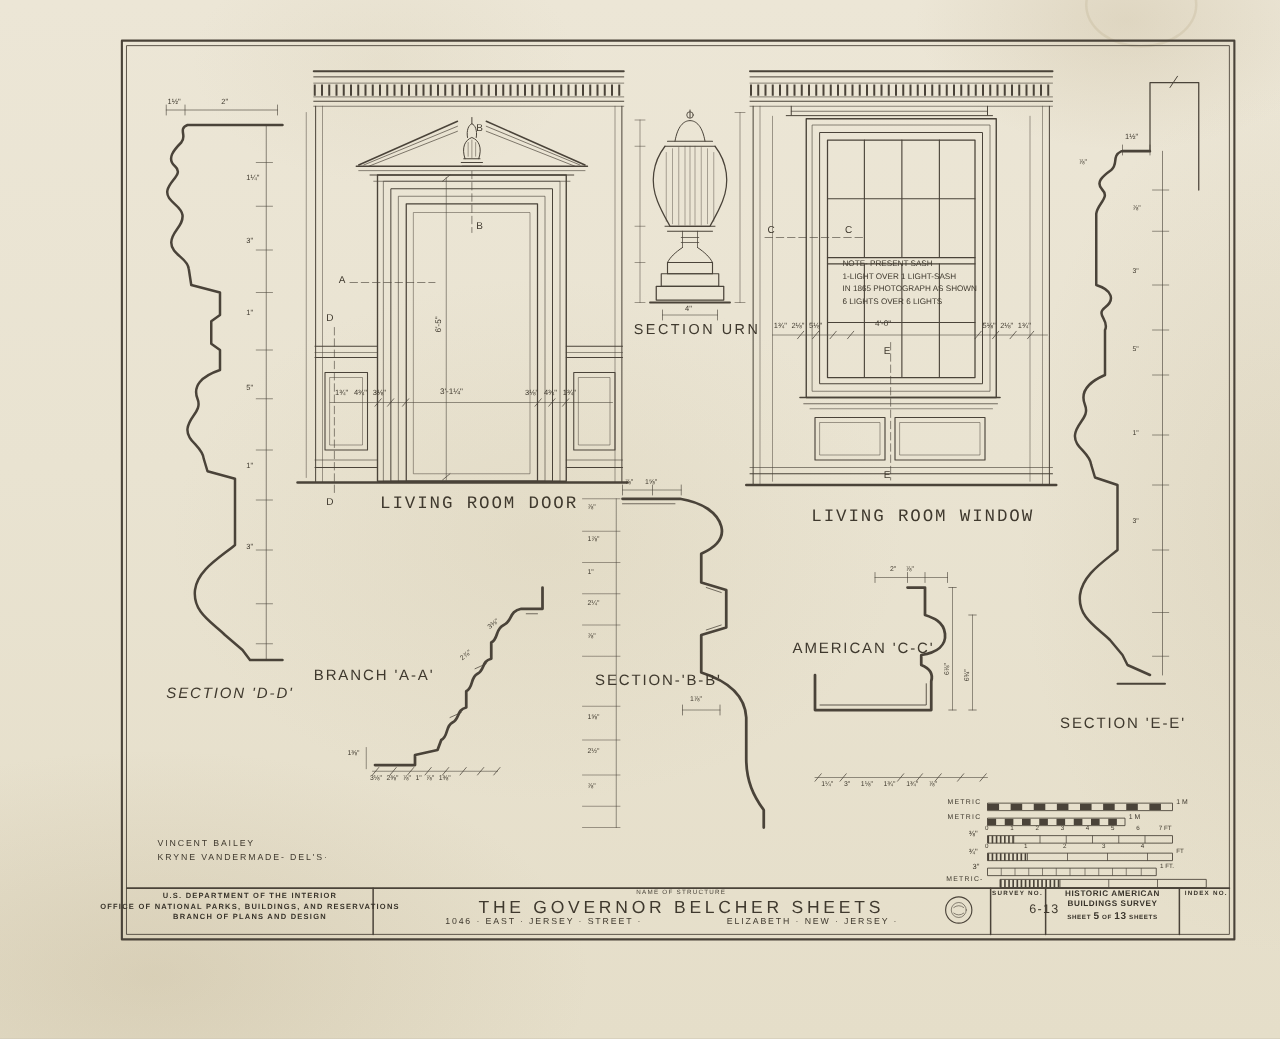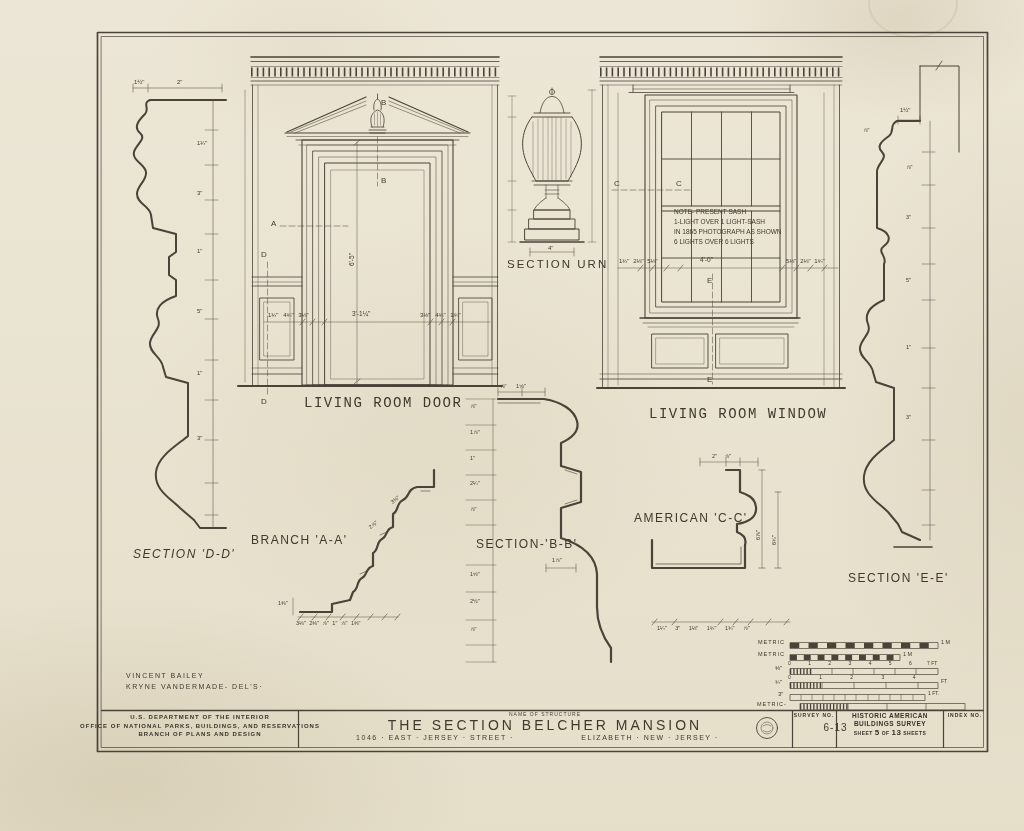--- a/index.html
+++ b/index.html
@@ -351,21 +351,21 @@
   <div class="lbl dim5" style="left:757px;top:702px;letter-spacing:1px;">METRIC-</div>
 
   <div class="lbl" style="left:126px;top:672px;font-size:7px;letter-spacing:1.5px;">VINCENT BAILEY</div>
   <div class="lbl" style="left:126px;top:683px;font-size:7px;letter-spacing:1.5px;">KRYNE VANDERMADE- DEL'S·</div>
 
   <div class="lbl tb ctr" style="left:200px;top:714px;font-size:6px;">U.S. DEPARTMENT OF THE INTERIOR</div>
   <div class="lbl tb ctr" style="left:200px;top:722.5px;font-size:6px;">OFFICE OF NATIONAL PARKS, BUILDINGS, AND RESERVATIONS</div>
   <div class="lbl tb ctr" style="left:200px;top:731px;font-size:6px;">BRANCH OF PLANS AND DESIGN</div>
 
   <div class="lbl ctr" style="left:545px;top:712px;font-size:5px;letter-spacing:1px;color:#4a443a;">NAME OF STRUCTURE</div>
-  <div class="lbl ctr" style="left:545px;top:718px;font-size:14px;letter-spacing:3px;">THE SECTION BELCHER MANSION</div>
+  <div class="lbl ctr" style="left:545px;top:718px;font-size:14px;letter-spacing:3px;">THE GOVERNOR BELCHER SHEETS</div>
   <div class="lbl ctr" style="left:435px;top:734px;font-size:7px;letter-spacing:1.5px;">1046 · EAST · JERSEY · STREET ·</div>
   <div class="lbl ctr" style="left:650px;top:734px;font-size:7px;letter-spacing:1.5px;">ELIZABETH · NEW · JERSEY ·</div>
 
   <div class="lbl tb ctr" style="left:814px;top:713px;font-size:5px;">SURVEY NO.</div>
   <div class="lbl ctr" style="left:814px;top:723px;font-size:10px;padding-left:43px;">6-13</div>
 
   <div class="lbl tb ctr" style="left:890px;top:713px;font-size:6.5px;letter-spacing:0.5px;">HISTORIC AMERICAN</div>
   <div class="lbl tb ctr" style="left:890px;top:721px;font-size:6.5px;letter-spacing:0.5px;">BUILDINGS SURVEY</div>
   <div class="lbl ctr" style="left:890px;top:729px;font-size:5px;letter-spacing:0.5px;">
     <span class="tb">SHEET</span>

